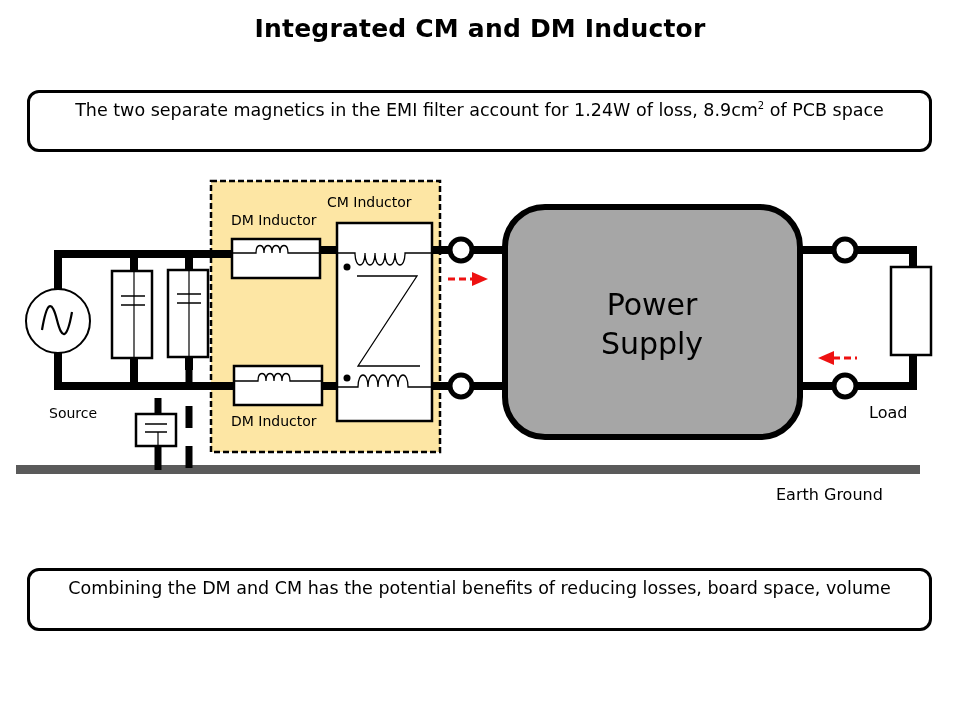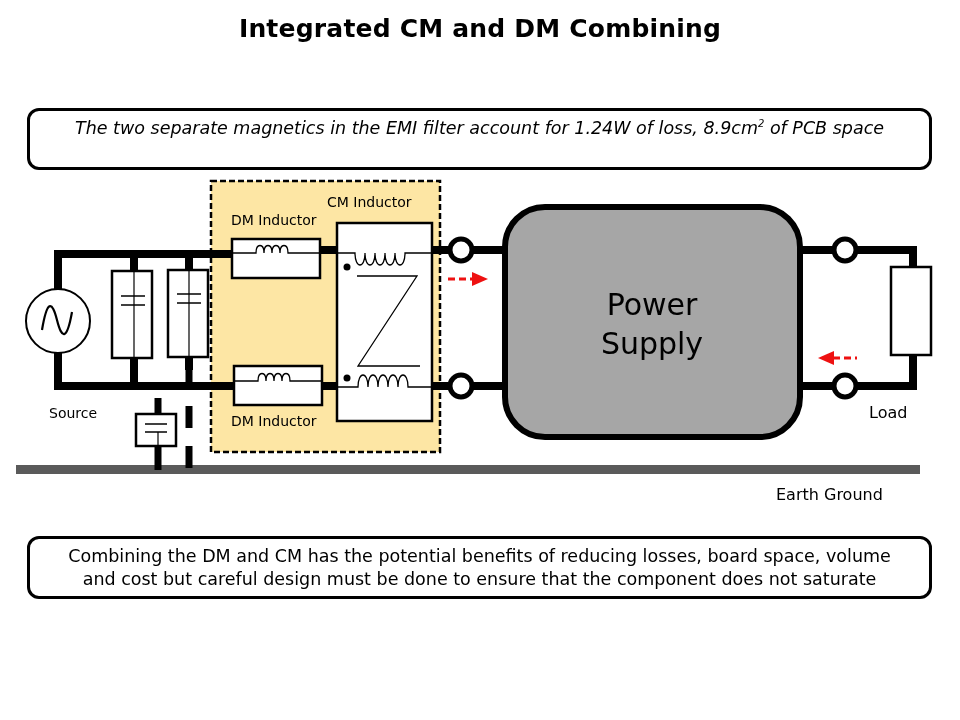--- a/index.html
+++ b/index.html
@@ -3,31 +3,31 @@
 <meta charset="utf-8">
 <style>
   html, body { margin: 0; padding: 0; background: #ffffff; }
   body { width: 960px; height: 720px; position: relative; overflow: hidden;
          font-family: "DejaVu Sans", sans-serif; color: #000; }
   .title { position: absolute; left: 0; top: 14px; width: 960px; text-align: center;
            font-family: "DejaVu Sans", sans-serif; font-weight: bold; font-size: 25px; letter-spacing: 0.2px; }
   .callout { position: absolute; left: 27px; width: 905px; border: 3px solid #000; border-radius: 12px;
              box-sizing: border-box; text-align: center; font-size: 17.5px; line-height: 23px;
              padding: 6px 10px; background: #fff; }
-  .callout.top { top: 108px; height: 62px; font-style: italic; }
-  .callout.bottom { top: 536px; height: 63px; }
+  .callout.top { top: 90px; height: 62px; }
+  .callout.bottom { top: 568px; height: 63px; }
   .callout sup { font-size: 10px; vertical-align: 7px; line-height: 0; }
   svg.diagram { position: absolute; left: 0; top: 0; }
   .lbl { font-family: "DejaVu Sans", sans-serif; font-size: 14px; fill: #000; }
   .ps-lbl { font-family: "DejaVu Sans", sans-serif; font-size: 30px; fill: #000; }
 </style>
 </head>
 <body>
 
-<div class="title">Integrated CM and DM Combining</div>
+<div class="title">Integrated CM and DM Inductor</div>
 
 <div class="callout top">
   <div><span>The two separate magnetics in the EMI filter account for 1.24W of loss, 8.9cm</span><sup>2</sup><span> of PCB space</span></div>
 </div>
 
 <svg class="diagram" width="960" height="720" viewBox="0 0 960 720">
 
   <rect x="211" y="181" width="229" height="271" fill="#fde6a4" stroke="#000" stroke-width="2.5" stroke-dasharray="6,3"></rect>
 
   <rect x="16" y="465" width="904" height="9" fill="#5a5a5a"></rect>
@@ -129,14 +129,13 @@
   <text class="ps-lbl" x="652" y="354" text-anchor="middle">Supply</text>
 
   <rect x="891" y="267" width="40" height="88" fill="#fff" stroke="#000" stroke-width="2.5"></rect>
   <text class="lbl" x="869" y="418" style="font-size:16px">Load</text>
 
   <text class="lbl" x="776" y="500" style="font-size:16px">Earth Ground</text>
 </svg>
 
 <div class="callout bottom">
   <div>Combining the DM and CM has the potential benefits of reducing losses, board space, volume</div>
-  <div>and cost but careful design must be done to ensure that the component does not saturate</div>
 </div>
 
 </body></html>

